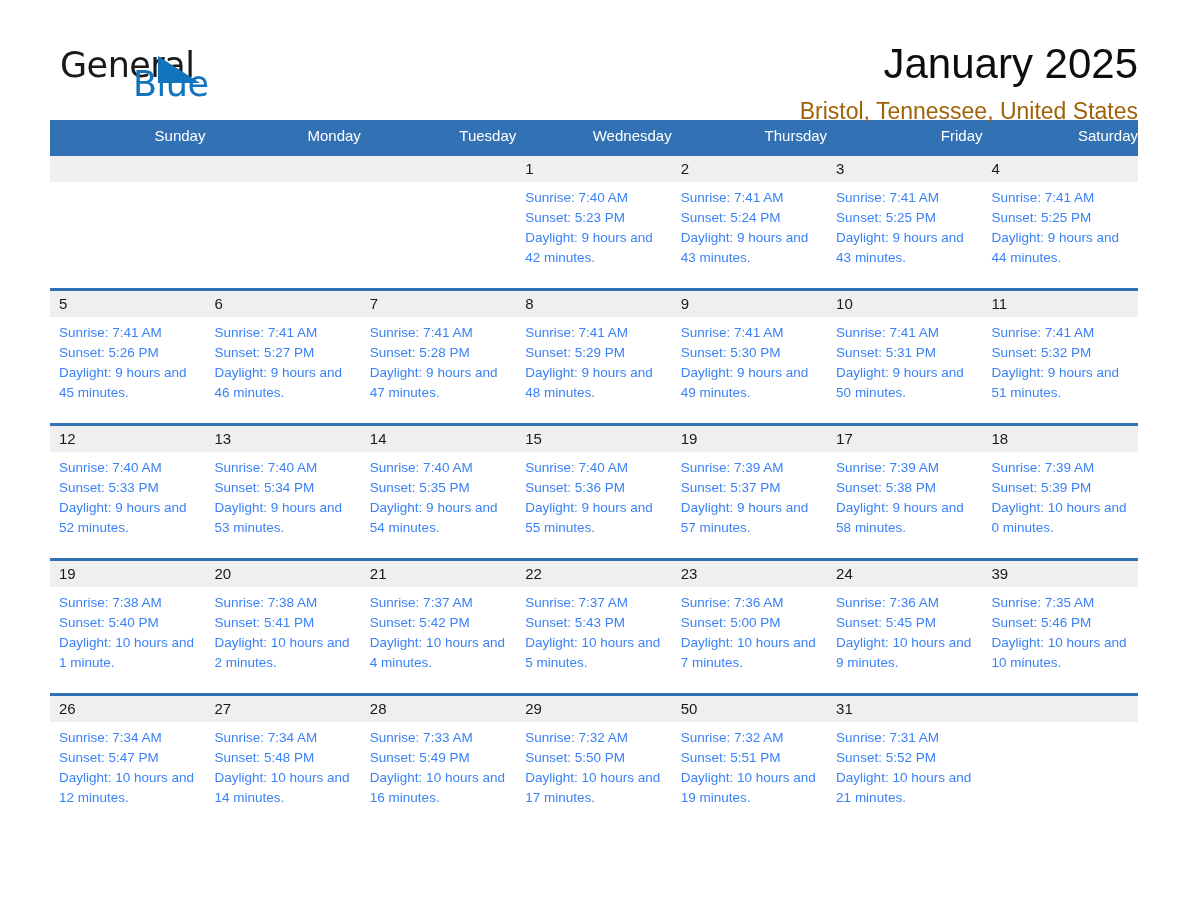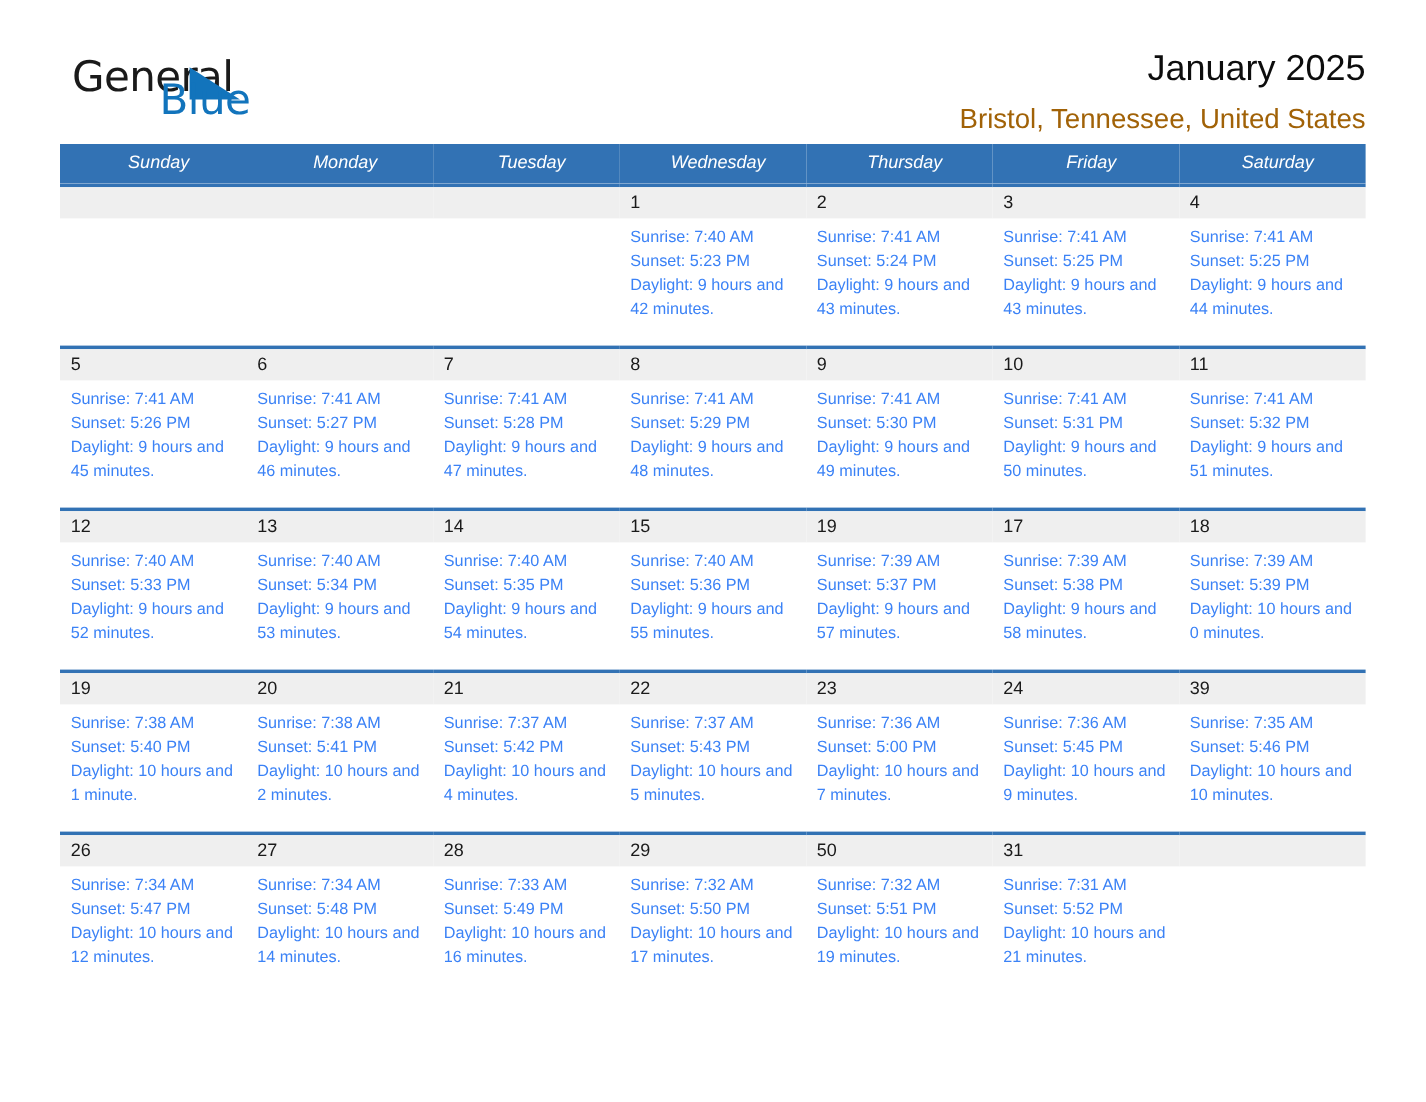--- a/index.html
+++ b/index.html
@@ -64,21 +64,21 @@
     letter-spacing: -0.5px;
     color: #1274bc;
     font-family: "DejaVu Sans", sans-serif;
     font-weight: 400;
     line-height: 1;
   }
   .title-block {
     text-align: right;
   }
   .month-title {
-    font-size: 30px;
+    font-size: 42px;
     font-weight: 400;
     line-height: 1.05;
     color: #0d0d0d;
     margin: 0;
     letter-spacing: 0px;
   }
   .location {
     font-size: 23px;
     font-weight: 400;
     line-height: 1.2;
@@ -91,25 +91,24 @@
     margin-top: 12px;
     width: 1088px;
     border-collapse: collapse;
     table-layout: fixed;
   }
   .calendar th {
     background: #3272b4;
     color: #ffffff;
     font-size: 15px;
     font-weight: 400;
-    text-align: center;
+    text-align: right;
     padding: 7px 0 7px 9px;
     line-height: 1.25;
     border: none;
-    font-style: italic;
   }
   .calendar td {
     vertical-align: top;
     padding: 0;
     border: none;
     width: 155.4px;
     height: 135px;
     background: #ffffff;
   }
   .cell {

